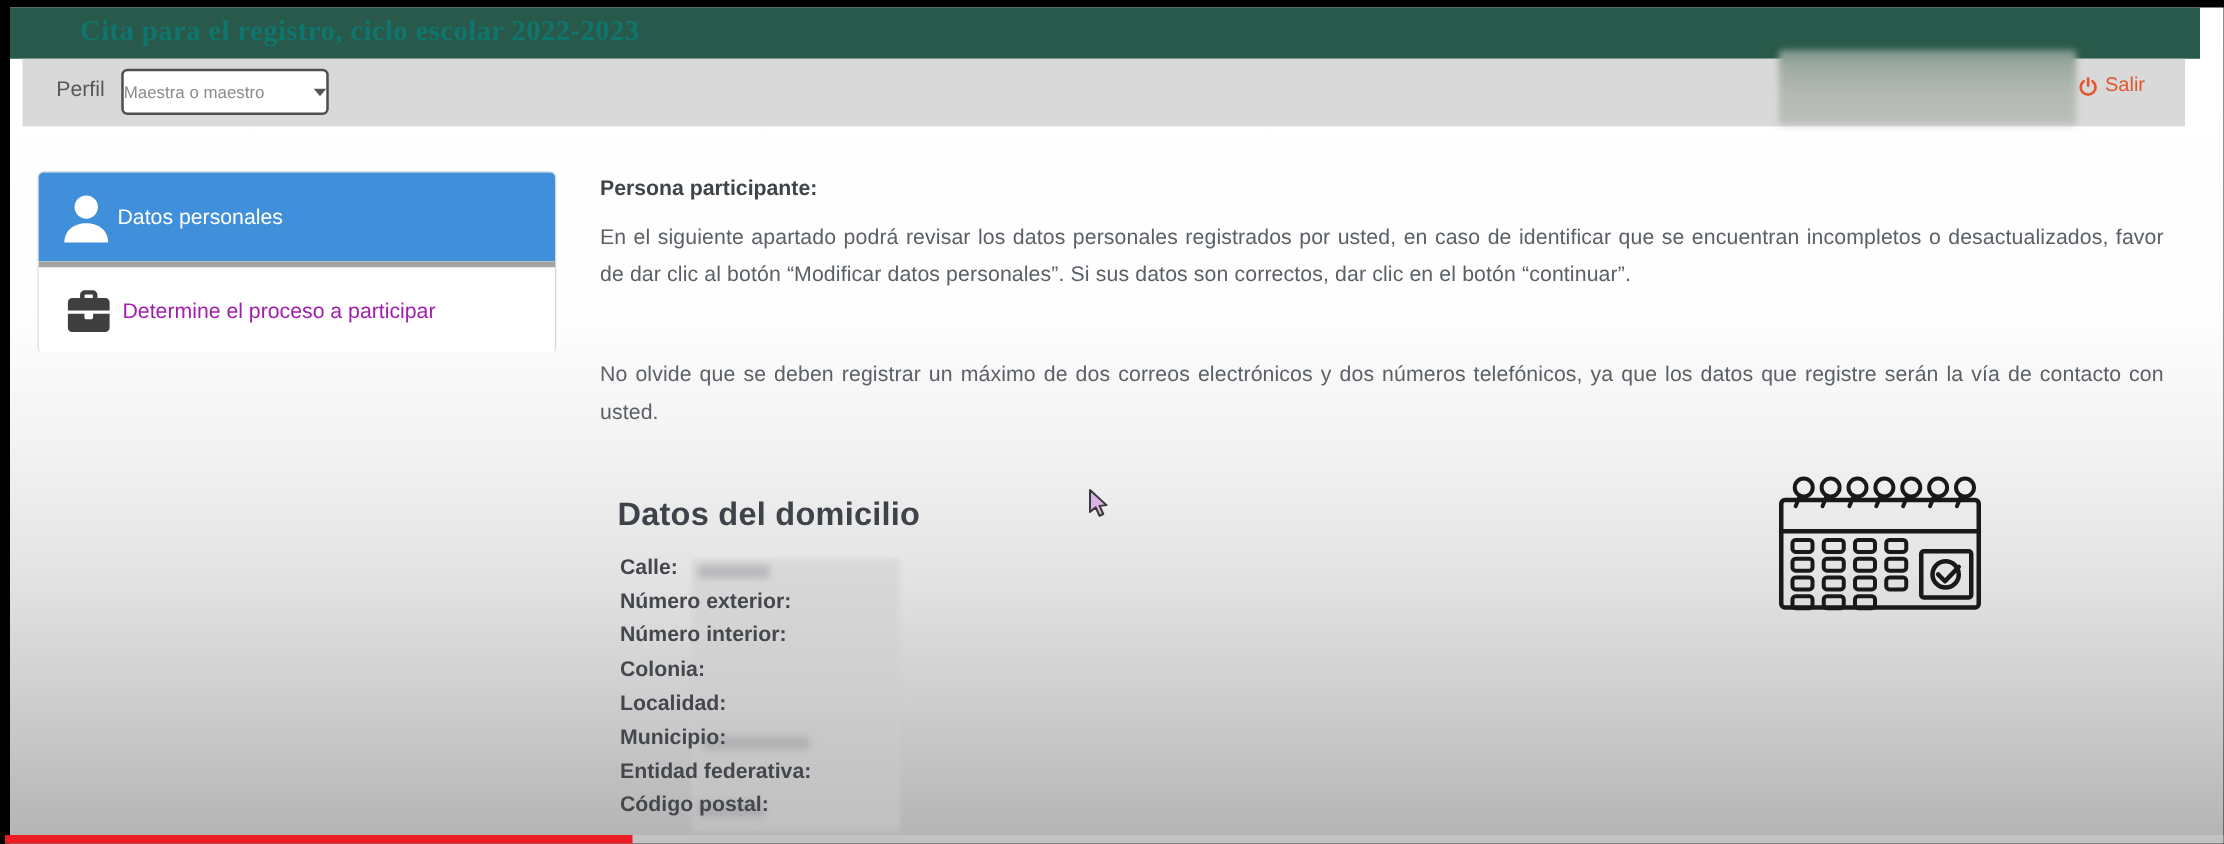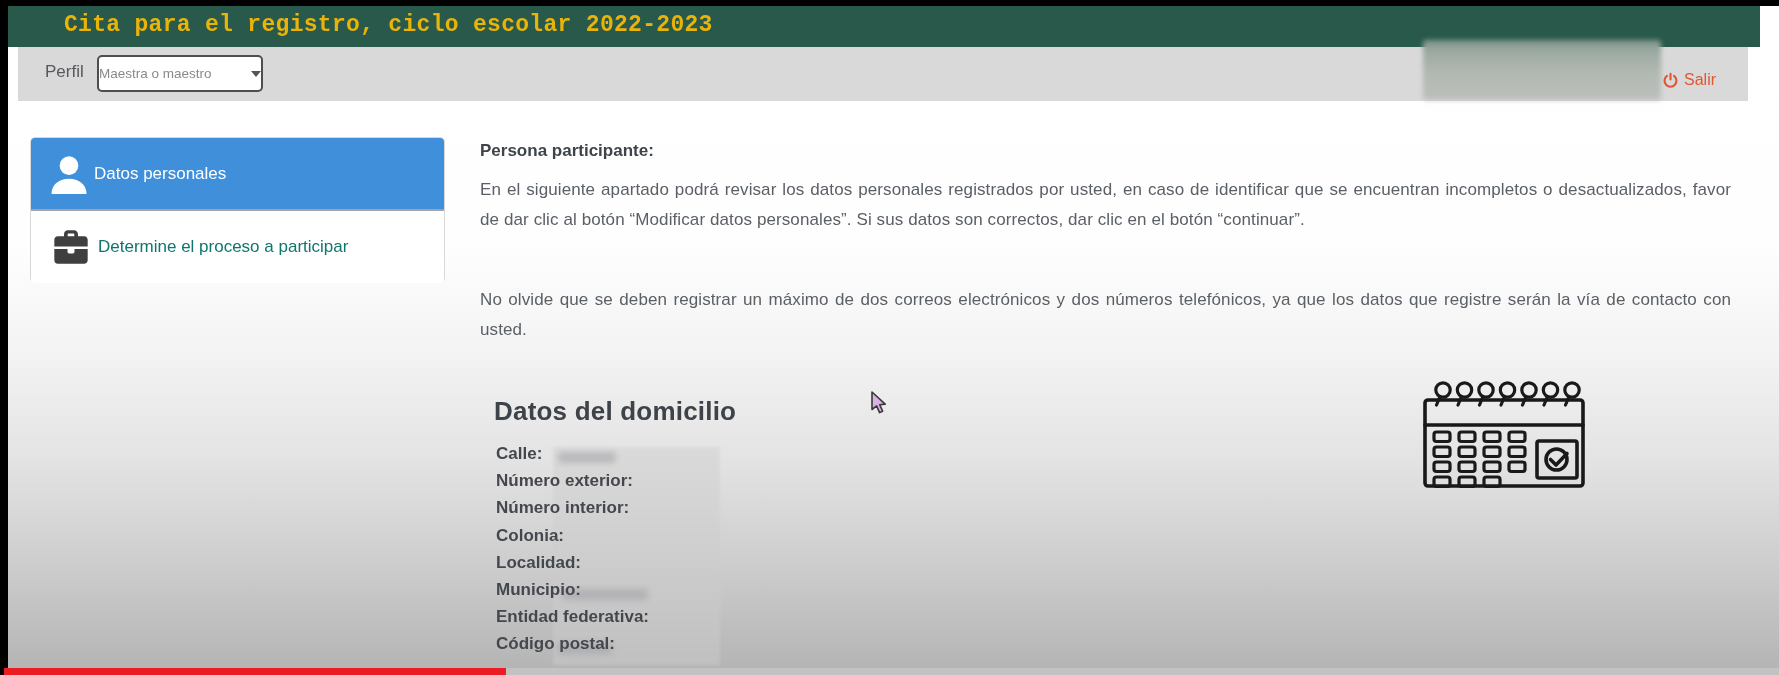--- a/index.html
+++ b/index.html
@@ -17,22 +17,22 @@
     background:linear-gradient(180deg,#ffffff 0%,#fefefe 36%,#f3f3f3 52%,#e3e3e3 68%,#cccccc 84%,#b3b3b3 100%);
   }
 
   
   .green-header{
     position:absolute;left:8px;top:6px;width:1752px;height:41px;
     background:#28594a;
   }
   .page-title{
     position:absolute;left:64px;top:12px;
-    font-family:Liberation Mono, monospace;font-weight:700;font-size:23px;
-    color:#eab308;letter-spacing:.3px;white-space:nowrap;
+    font-family:Liberation Serif, serif;font-weight:700;font-size:23px;
+    color:#0f766e;letter-spacing:.3px;white-space:nowrap;
   }
 
   
   .toolbar{
     position:absolute;left:18px;top:47px;width:1730px;height:54px;
     background:#d9d9d9;
   }
   .profile-label{
     position:absolute;left:45px;top:62px;font-size:17px;color:#55585c;
   }
@@ -56,39 +56,39 @@
     background:linear-gradient(180deg,#dadada 0%,#cfcfcf 45%,#c1c1c1 100%);
     opacity:.92;filter:blur(1.5px);z-index:1;
   }
   .smudge{position:absolute;background:#9fa0a5;opacity:.55;filter:blur(3px);border-radius:4px;z-index:2;}
   .smudge.s1{left:558px;top:452px;width:58px;height:11px;}
   .smudge.s2{left:562px;top:589px;width:86px;height:11px;}
   .smudge.s3{left:558px;top:642px;width:54px;height:12px;}
 
   
   .logout{
-    position:absolute;left:1662px;top:60px;display:flex;align-items:center;gap:5px;cursor:pointer;margin-top:11px;
+    position:absolute;left:1662px;top:60px;display:flex;align-items:center;gap:5px;cursor:pointer;
   }
   .logout .logout-text{font-size:16px;color:#e25630;}
 
   
   .sidebar{
     position:absolute;left:30px;top:137px;width:415px;height:146px;
     background:#ffffff;border:1px solid #d8d8d8;border-radius:5px;
     box-sizing:border-box;z-index:2;
   }
   .side-item{position:absolute;left:0;width:100%;display:flex;align-items:center;box-sizing:border-box;cursor:pointer;}
   .side-item.active{
     top:0;height:71px;background:#3f8fda;border-radius:4px 4px 0 0;
     color:#ffffff;
     text-align:center;
   }
   .side-item.idle{
-    top:71px;height:74px;background:#ffffff;border-top:2px solid #a3a3a3;
-    color:#0f766e;border-radius:0 0 4px 4px;
+    top:71px;height:74px;background:#ffffff;border-top:5px solid #a3a3a3;
+    color:#a21caf;border-radius:0 0 4px 4px;
   }
   .side-item .s-icon{flex:0 0 auto;margin-left:18px;display:flex;align-items:center;}
   .side-item .s-label{font-size:17px;margin-left:5px;white-space:nowrap;}
 
   
   .content-heading{
     position:absolute;left:480px;top:141px;font-size:17px;font-weight:700;color:#3f4449;z-index:2;
   }
   .para{
     position:absolute;left:480px;width:1251px;font-size:17px;line-height:30px;

